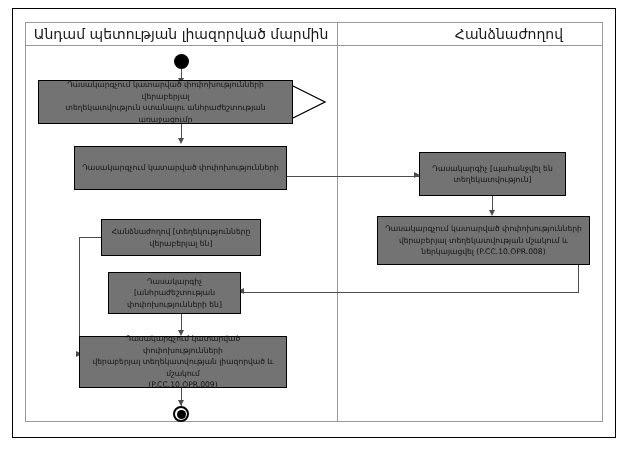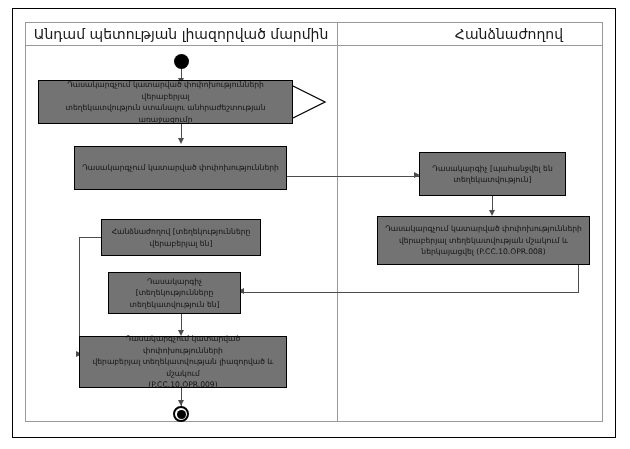--- a/index.html
+++ b/index.html
@@ -117,22 +117,22 @@
   <div class="node" id="state-2" style="left:101px;top:219px;width:160px;height:37px;">
     <div>
       <span>Հանձնաժողով [տեղեկությունները</span>
       <span>վերաբերյալ են]</span>
     </div>
   </div>
 
   <div class="node" id="state-3" style="left:108px;top:272px;width:133px;height:42px;">
     <div>
       <span>Դասակարգիչ</span>
-      <span>[տեղեկությունները</span>
-      <span>տեղեկատվություն են]</span>
+      <span>[անհրաժեշտության</span>
+      <span>փոփոխությունների են]</span>
     </div>
   </div>
 
   <div class="node" id="activity-4" style="left:79px;top:336px;width:208px;height:52px;">
     <div>
       <span>Դասակարգչում կատարված փոփոխությունների</span>
       <span>վերաբերյալ տեղեկատվության լիազորված և մշակում</span>
       <span>(P.CC.10.OPR.009)</span>
     </div>
   </div>

